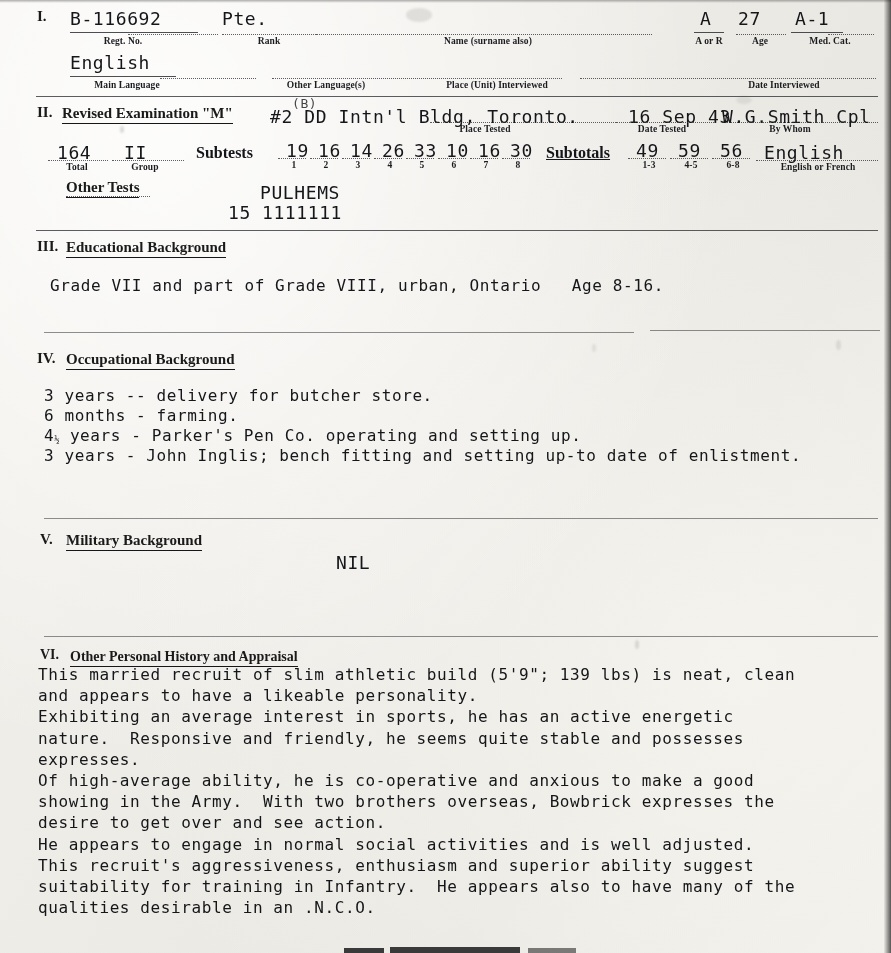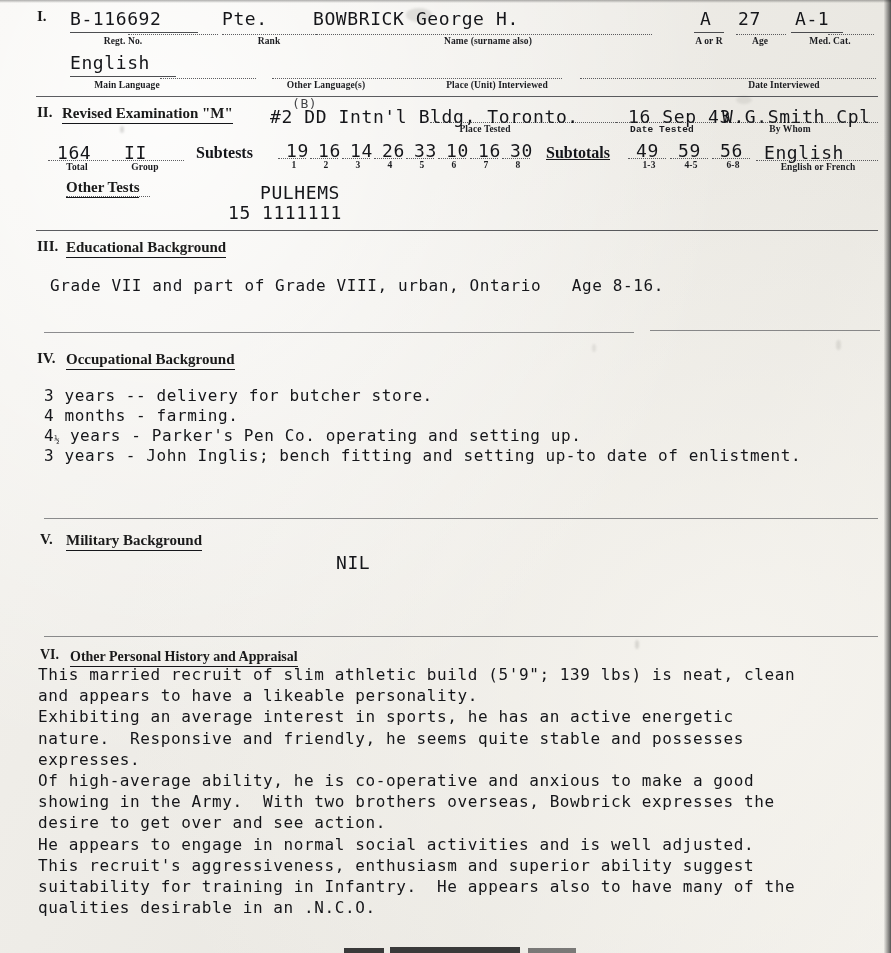--- a/index.html
+++ b/index.html
@@ -123,21 +123,20 @@
 
   <div class="abs tw" style="left:70px;top:8px;font-size:18px;">B-116692</div>
   <div class="rule" style="left:70px;top:32px;width:128px;"></div>
   <div class="dots" style="left:128px;top:34px;width:90px;"></div>
   <div class="abs caption" style="left:78px;top:36px;width:90px;">Regt. No.</div>
 
   <div class="abs tw" style="left:222px;top:8px;font-size:18px;">Pte.</div>
   <div class="dots" style="left:222px;top:34px;width:94px;"></div>
   <div class="abs caption" style="left:229px;top:36px;width:80px;">Rank</div>
 
-  <div class="abs tw" style="left:313px;top:8px;font-size:18px;">BOWBRICK George H.</div>
   <div class="dots" style="left:316px;top:34px;width:336px;"></div>
   <div class="abs caption" style="left:418px;top:36px;width:140px;">Name (surname also)</div>
 
   <div class="abs tw" style="left:700px;top:8px;font-size:18px;">A</div>
   <div class="rule" style="left:694px;top:32px;width:30px;"></div>
   <div class="abs caption" style="left:686px;top:36px;width:46px;">A or R</div>
 
   <div class="abs tw" style="left:738px;top:8px;font-size:18px;">27</div>
   <div class="dots" style="left:736px;top:34px;width:50px;"></div>
   <div class="abs caption" style="left:738px;top:36px;width:44px;">Age</div>
@@ -166,21 +165,21 @@
     <span class="sechead">Revised Examination "M"</span>
   </div>
 
   <div class="abs tw" style="left:292px;top:96px;font-size:13px;opacity:.8;">(B)</div>
 
   <div class="abs tw" style="left:270px;top:106px;font-size:18px;">#2 DD Intn'l Bldg, Toronto.</div>
   <div class="abs caption" style="left:430px;top:124px;width:110px;">Place Tested</div>
   <div class="dots" style="left:430px;top:122px;width:186px;"></div>
 
   <div class="abs tw" style="left:628px;top:106px;font-size:18px;">16 Sep 43</div>
-  <div class="abs caption" style="left:612px;top:124px;width:100px;font-family:Liberation Mono, monospace;">Date Tested</div>
+  <div class="abs caption" style="left:612px;top:124px;width:100px;">Date Tested</div>
   <div class="dots" style="left:616px;top:122px;width:100px;"></div>
 
   <div class="abs tw" style="left:722px;top:106px;font-size:18px;text-align:center;">W.G.Smith Cpl</div>
   <div class="abs caption" style="left:750px;top:124px;width:80px;">By Whom</div>
   <div class="dots" style="left:722px;top:122px;width:156px;"></div>
 
   <div class="abs tw" style="left:57px;top:142px;font-size:18px;">164</div>
   <div class="dots" style="left:48px;top:160px;width:60px;"></div>
   <div class="abs caption" style="left:52px;top:162px;width:50px;">Total</div>
 
@@ -255,21 +254,21 @@
   <div class="hr faint" style="left:44px;top:332px;width:590px;"></div>
   <div class="hr faint" style="left:650px;top:330px;width:230px;"></div>
 
   <div class="abs roman" style="left:37px;top:350px;">IV.</div>
   <div class="abs" style="left:66px;top:350px;">
     <span class="sechead">Occupational Background</span>
   </div>
 
   <div id="occupational-lines" class="abs" style="left:44px;top:386px;">
       <div class="tw" style="position: absolute; left: 0px; top: 0px; font-size: 16px;">3 years -- delivery for butcher store.</div>
-      <div class="tw" style="position: absolute; left: 0px; top: 20px; font-size: 16px;">4 months - farming.</div>
+      <div class="tw" style="position: absolute; left: 0px; top: 20px; font-size: 16px;">6 months - farming.</div>
       <div class="tw" style="position: absolute; left: 0px; top: 40px; font-size: 16px;">4<span class="frac">½</span> years - Parker's Pen Co. operating and setting up.</div>
       <div class="tw" style="position: absolute; left: 0px; top: 60px; font-size: 16px;">3 years - John Inglis; bench fitting and setting up-to date of enlistment.</div>
     </div>
 
   <div class="hr faint" style="left:44px;top:518px;width:834px;"></div>
 
   <div class="abs roman" style="left:40px;top:531px;">V.</div>
   <div class="abs" style="left:66px;top:531px;">
     <span class="sechead">Military Background</span>
   </div>

